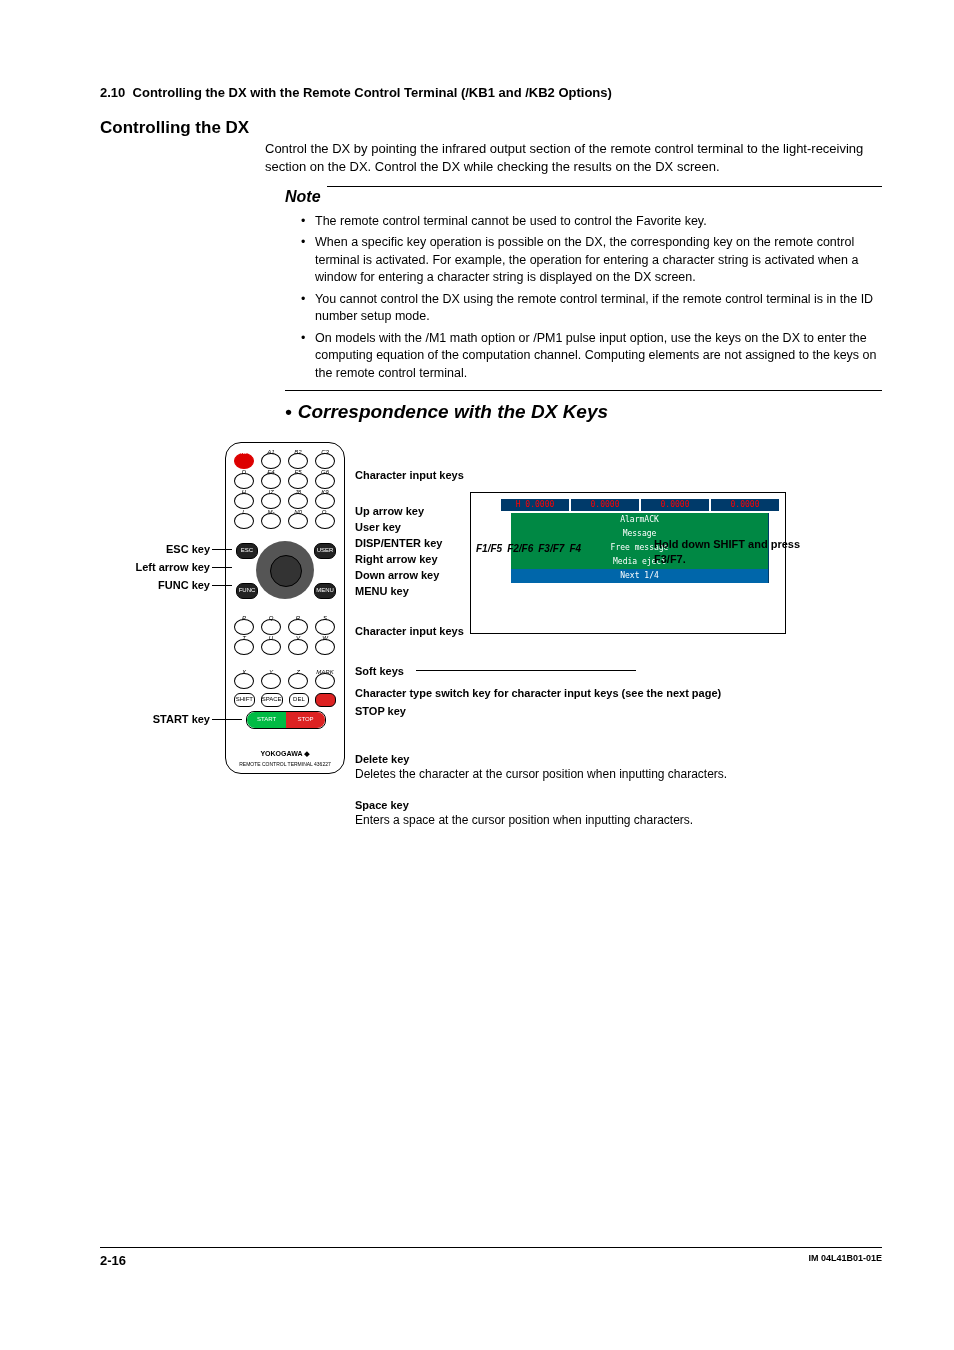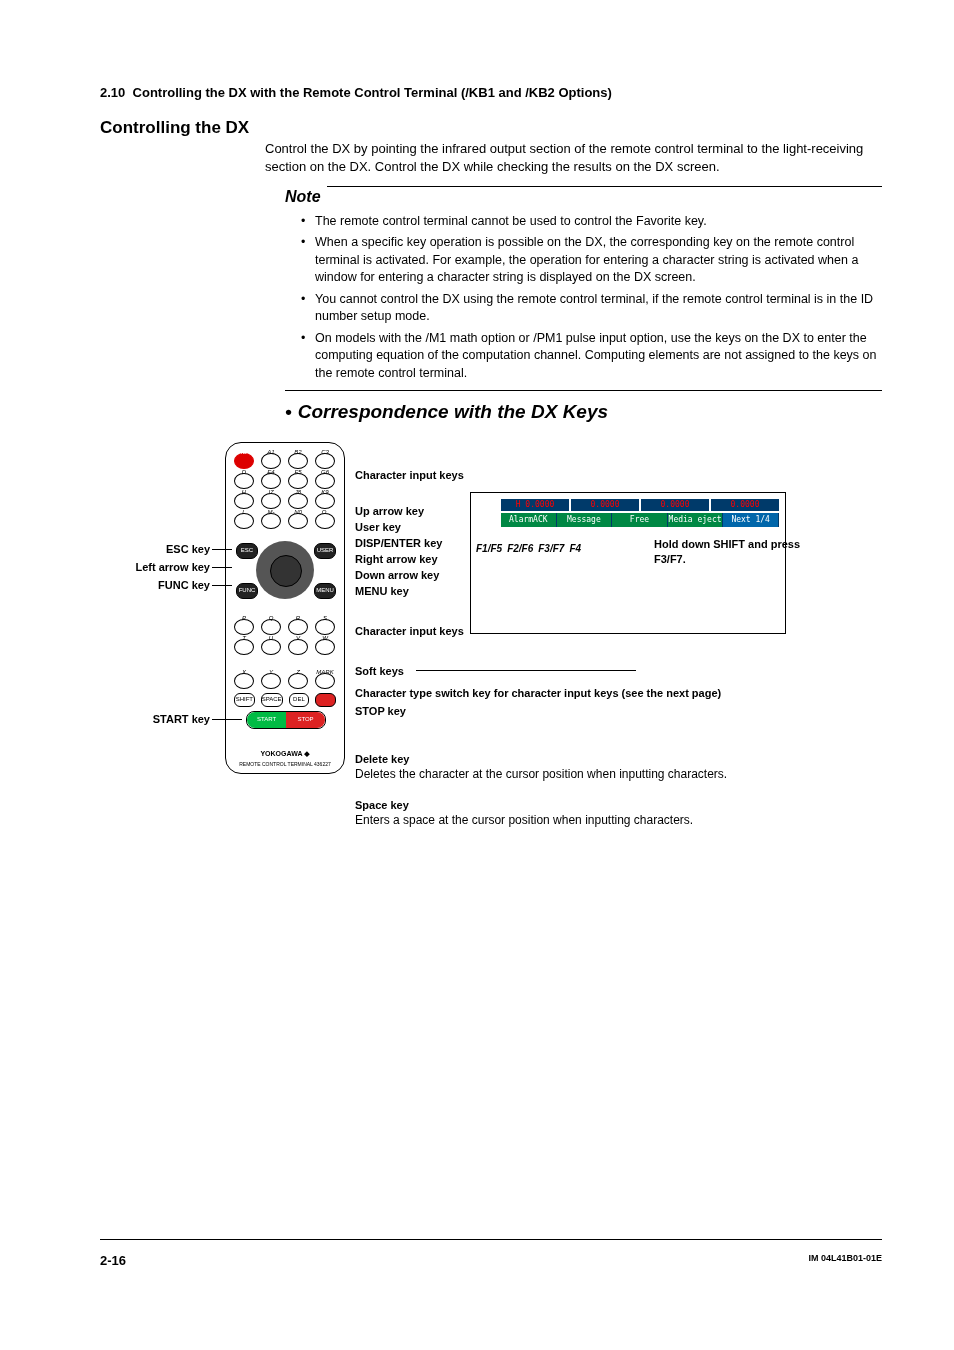--- a/index.html
+++ b/index.html
@@ -173,24 +173,24 @@
     padding-left: 24px;
   }
   .dxbar {
     margin: 6px 6px 2px 6px;
     height: 12px;
     display: flex; gap: 2px;
     font-family: monospace; font-size: 8px; color: #f00;
   }
   .dxcell { flex: 1; background: #003a6a; text-align: center; line-height: 12px; }
   .dxsoft {
-    margin: 0 6px;
+    margin: 0 16px;
     height: 14px;
     display: flex; gap: 0;
-    font-family: monospace; font-size: 8px;
+    font-family: monospace; font-size: 8px; flex-direction: column;
   }
   .dxs { flex: 1; background: #084; color: #fff; text-align: center; line-height: 14px; border-right: 1px solid #003a6a; }
   .dxs.b { background: #06a; }
   .dx-flabels {
     position: absolute;
     left: 376px; top: 110px;
     display: flex; gap: 5px;
     font-size: 10px; font-style: italic; font-weight: bold;
   }
   .dx-shift {
@@ -199,21 +199,21 @@
     font-size: 11px; font-weight: bold;
     width: 150px;
   }
 
   .footer {
     position: absolute;
     bottom: 80px;
     left: 100px;
     right: 72px;
     border-top: 1px solid #000;
-    padding-top: 12px;
+    padding-top: 4px;
     display: flex;
     justify-content: space-between;
     font-size: 11px;
     text-align: right;
   }
   .footer .pn { font-weight: bold; font-size: 13px; }
   .footer .doc { font-size: 9px; font-weight: bold; }
 
   .leader {
     position: absolute;

